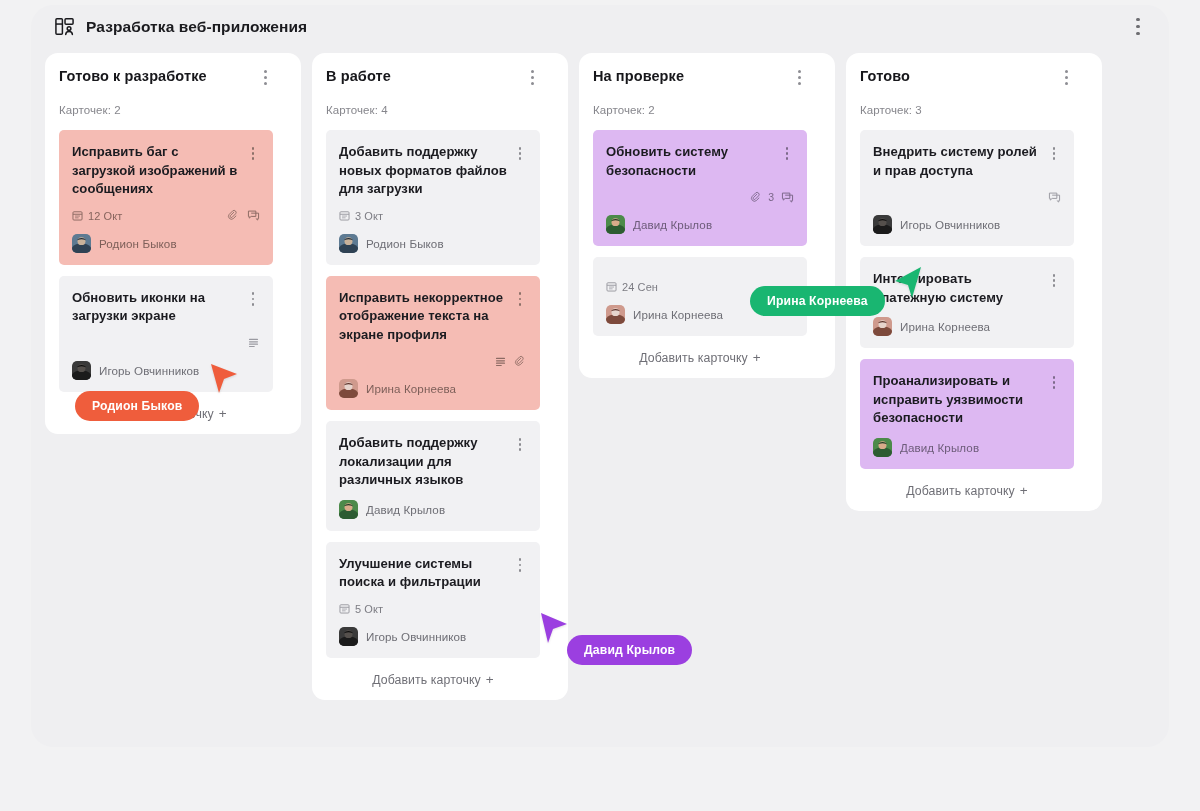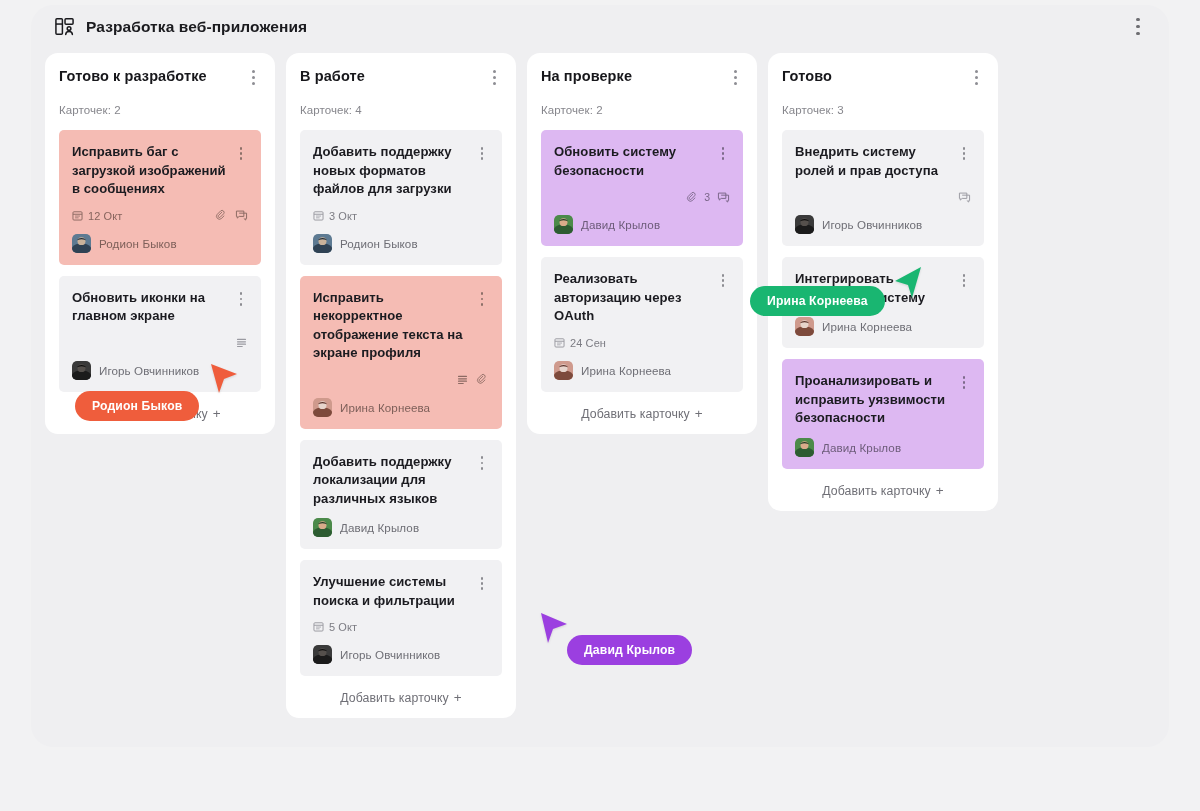--- a/index.html
+++ b/index.html
@@ -48,24 +48,24 @@
 
   
   .columns {
     position: absolute;
     left: 14px; top: 48px;
     display: flex;
     gap: 11px;
     align-items: flex-start;
   }
   .column {
-    width: 230px;
+    width: 256px;
     background: #ffffff;
     border-radius: 13px;
-    padding: 14px 14px 13px 14px;
+    padding: 14px 28px 13px 14px;
   }
   .col-head {
     display: flex; align-items: flex-start;
   }
   .col-title {
     font-size: 14.5px; font-weight: bold; color: #17171b;
     letter-spacing: .1px;
     line-height: 18px;
   }
   .col-menu {
@@ -230,21 +230,21 @@
                   <rect width="24" height="24" rx="5" fill="#5d7a92"></rect>
                   <path d="M0 17c3-4 7-5 12-5s9 1 12 5v7H0z" fill="#2f4254"></path>
                   <circle cx="12" cy="9" r="5" fill="#c9b29a"></circle>
                   <path d="M6.6 7.6c1-3.4 9.6-3.8 10.8 0 .4 1.2-1.2-.9-5.4-.9s-5.8 2.1-5.4.9z" fill="#1d2a36"></path>
                 </svg></span>
               <span class="assignee-name">Родион Быков</span>
             </div>
           </div>
           <div class="card ">
             <div class="card-top">
-              <div class="card-title">Обновить иконки на главном экране</div>
+              <div class="card-title">Обновить иконки на загрузки экране</div>
               <div class="card-menu">
                 <i></i>
                 <i></i>
                 <i></i>
               </div>
             </div>
             <div class="card-meta">
               <div class="meta-right">
                 <span style="display:flex;align-items:center;gap:5px;">
                   <svg width="13" height="13" viewBox="0 0 20 20">
@@ -438,28 +438,20 @@
               <span class="avatar"><svg viewBox="0 0 24 24" width="19" height="19">
                   <rect width="24" height="24" rx="5" fill="#4c8a4a"></rect>
                   <path d="M0 17c3-4 7-5 12-5s9 1 12 5v7H0z" fill="#2d5c32"></path>
                   <circle cx="12" cy="9" r="5" fill="#d9ab8a"></circle>
                   <path d="M6.6 7.6c1-3.4 9.6-3.8 10.8 0 .4 1.2-1.2-.9-5.4-.9s-5.8 2.1-5.4.9z" fill="#1f3b24"></path>
                 </svg></span>
               <span class="assignee-name">Давид Крылов</span>
             </div>
           </div>
           <div class="card ">
-            <div class="card-top">
-              <div class="card-title">Реализовать авторизацию через OAuth</div>
-              <div class="card-menu">
-                <i></i>
-                <i></i>
-                <i></i>
-              </div>
-            </div>
             <div class="card-meta">
               <div class="date-chip">
                 <svg width="11" height="11" viewBox="0 0 16 16">
                   <rect x="1.4" y="2.6" width="13.2" height="12" rx="1.4" fill="none" stroke="#9a9aa1" stroke-width="1.4"></rect>
                   <line x1="1.4" y1="6.2" x2="14.6" y2="6.2" stroke="#9a9aa1" stroke-width="1.4"></line>
                   <line x1="4.4" y1="8.8" x2="11.6" y2="8.8" stroke="#9a9aa1" stroke-width="1.1"></line>
                   <line x1="4.4" y1="11.4" x2="9.6" y2="11.4" stroke="#9a9aa1" stroke-width="1.1"></line>
                 </svg>
                 <span class="date-text">24 Сен</span>
               </div>

